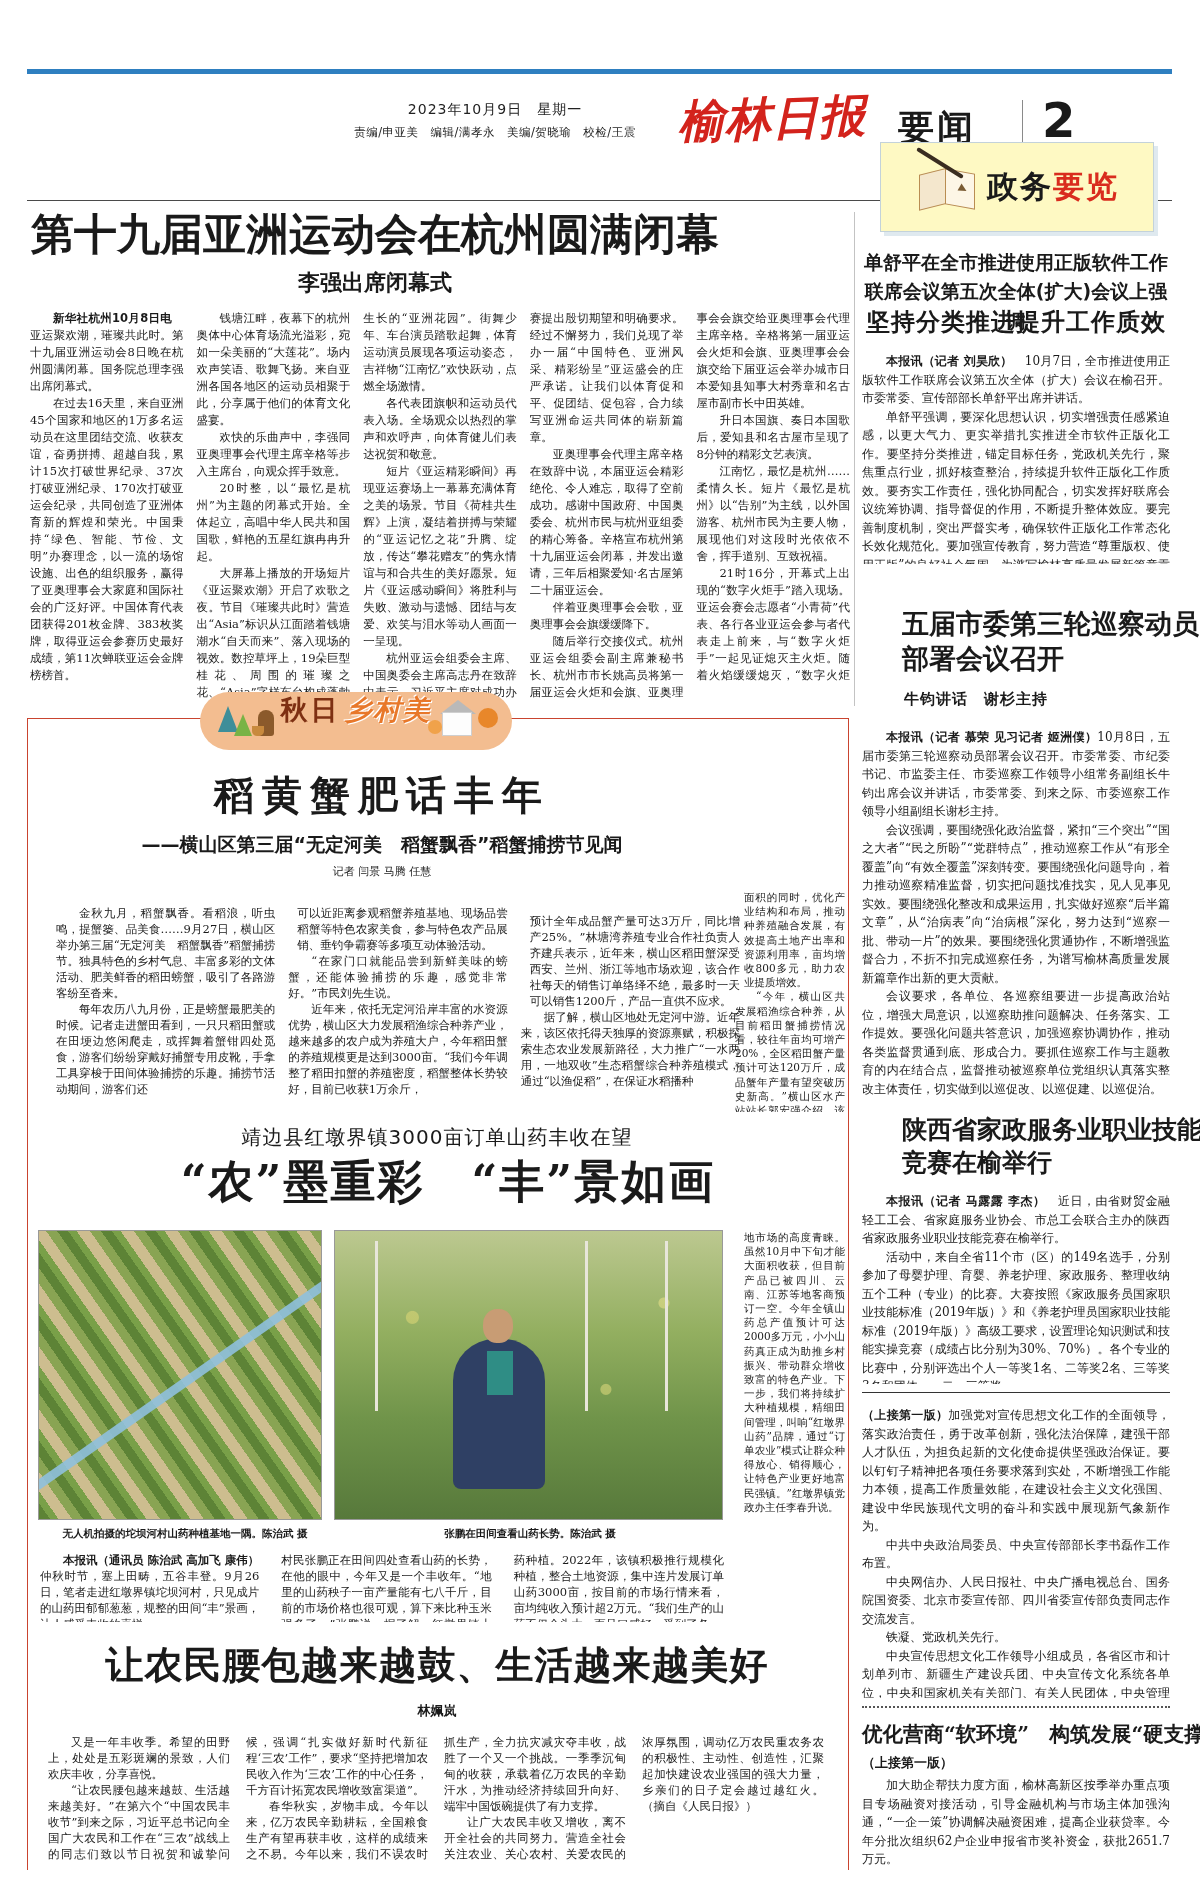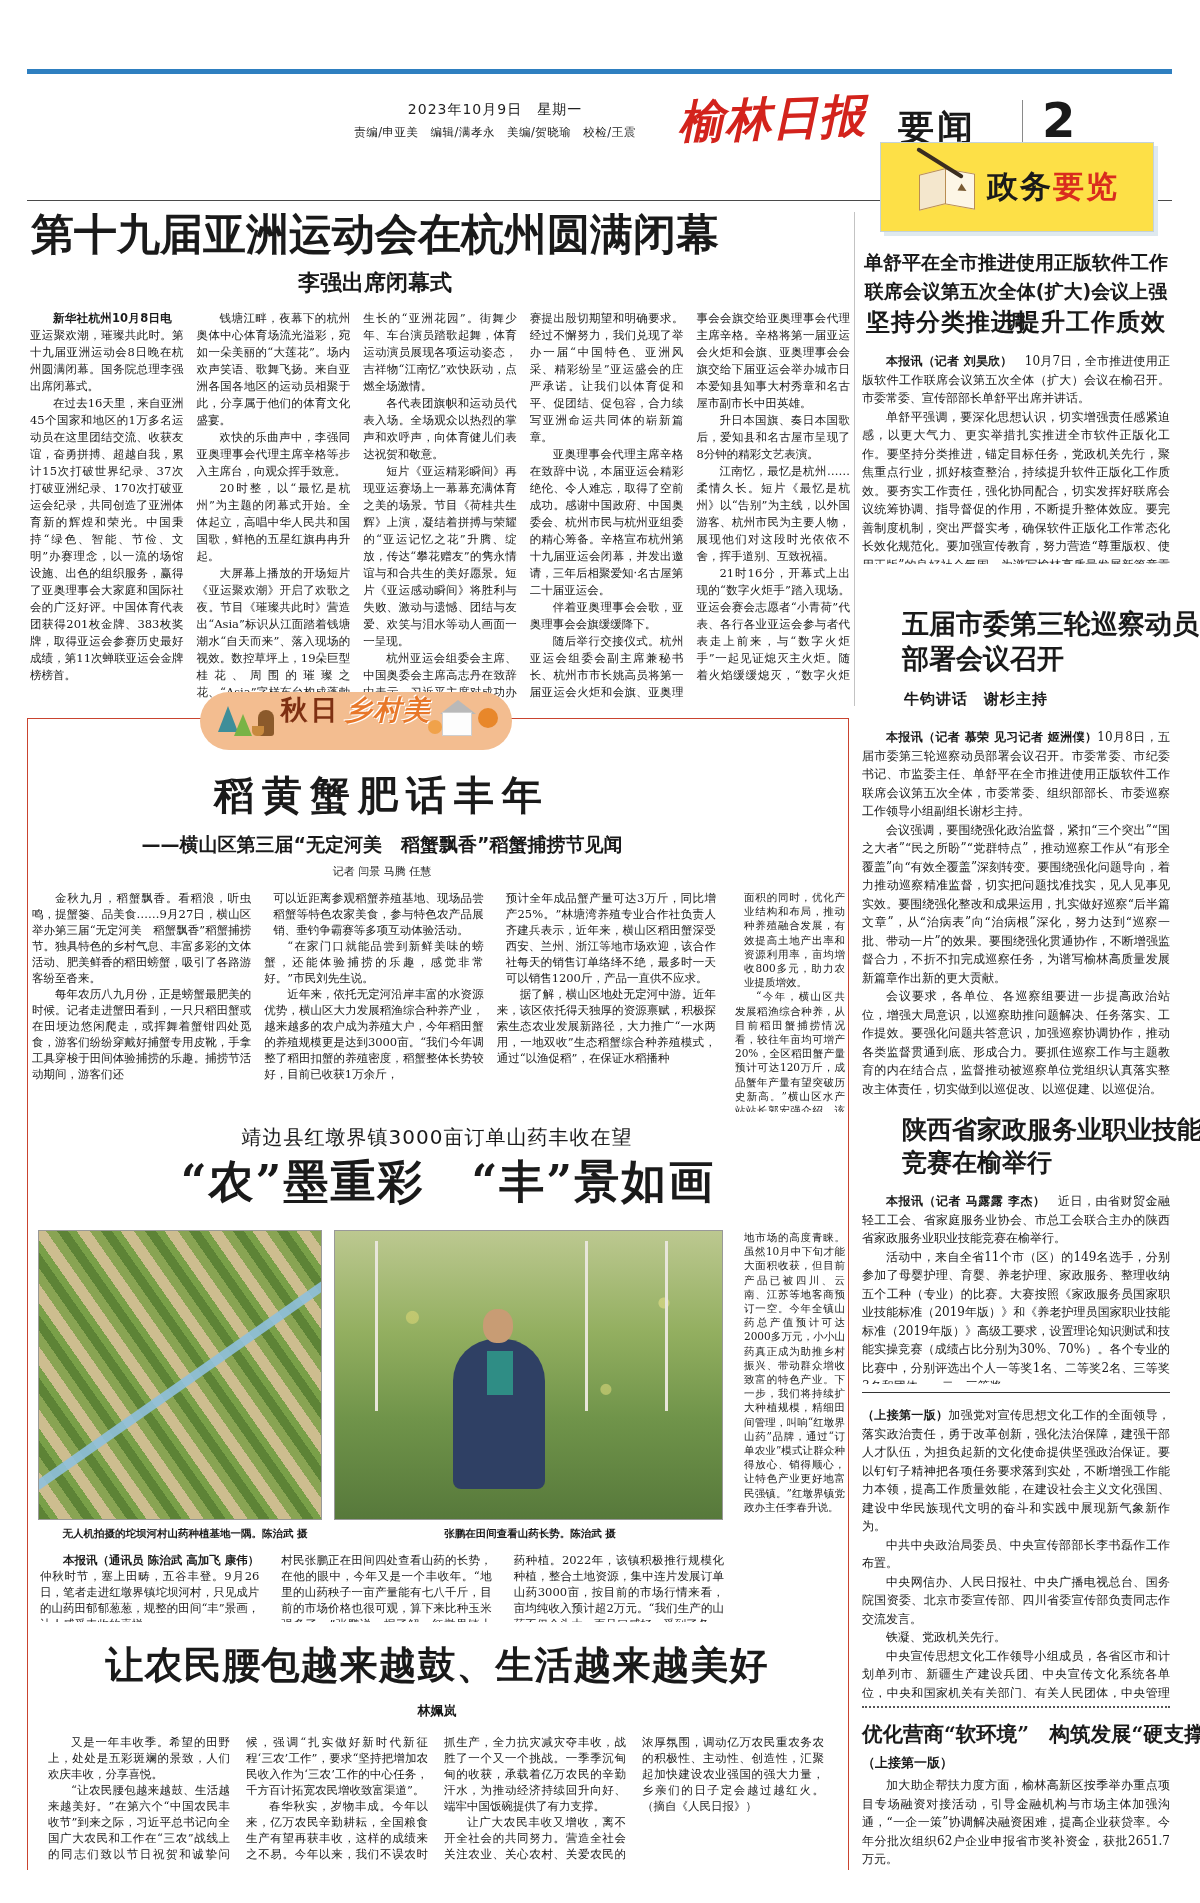--- a/index.html
+++ b/index.html
@@ -26,21 +26,21 @@
   
   .main-h1{left:28px;top:210px;width:694px;text-align:center;font-size:43px;line-height:1.15;
            font-weight:900;letter-spacing:0px;}
   .main-h2{left:28px;top:268px;width:694px;text-align:center;font-size:22px;font-weight:bold;}
   .main-body{left:30px;top:310px;width:820px;height:400px;column-count:5;column-gap:13px;
              font-size:11.5px;line-height:17px;overflow:hidden;}
   .vrule{left:854px;top:212px;width:1px;height:494px;background:#c3c3c3;}
   
   .sb{left:862px;width:308px;}
   .logo-box{left:880px;top:142px;width:272px;height:88px;border:1px solid #c3d2da;
-            box-shadow:4px 4px 0 #dfe9ef;display:flex;align-items:center;justify-content:center;gap:8px;background:#fde047;}
+            box-shadow:4px 4px 0 #dfe9ef;display:flex;align-items:center;justify-content:center;gap:8px;background:#fef9c3;}
   .logo-text{font-size:31px;font-weight:900;letter-spacing:2px;white-space:nowrap;}
   .logo-text .red{color:#d92c1e;}
   .nb{position:relative;width:64px;height:56px;}
   .nb-page1{position:absolute;left:4px;top:12px;width:28px;height:34px;background:#f4e7cd;border:1px solid #b98d52;transform:skewY(-14deg);}
   .nb-page2{position:absolute;left:30px;top:12px;width:28px;height:34px;background:#fdf6e6;border:1px solid #b98d52;transform:skewY(10deg);}
   .nb-pen{position:absolute;left:-2px;top:2px;width:54px;height:4px;background:#3a2d20;transform:rotate(32deg);border-radius:2px;}
   .nb-pentip{position:absolute;left:44px;top:26px;width:0;height:0;border-left:8px solid #7a5b33;border-top:4px solid transparent;border-bottom:4px solid transparent;transform:rotate(30deg);}
   .sbA-kicker{top:248px;text-align:center;font-size:19px;font-weight:bold;line-height:1.55;}
   .sbA-head{top:306px;text-align:center;font-size:24px;font-weight:900;letter-spacing:1px;}
   .sb-body{font-size:12px;line-height:18.5px;overflow:hidden;}
@@ -69,21 +69,21 @@
   .deco-person{position:absolute;left:58px;top:18px;width:16px;height:26px;background:#8b5a2b;border-radius:8px 8px 3px 3px;}
   .deco-basket{position:absolute;left:52px;top:34px;width:12px;height:10px;background:#c88a3e;border-radius:0 0 5px 5px;}
   .deco-house{position:absolute;right:40px;top:20px;width:28px;height:22px;background:#fdfdfd;border:1px solid #cfcfcf;}
   .deco-roof{right:36px;top:8px;border-left:18px solid transparent;border-right:18px solid transparent;border-bottom:14px solid #b9b9b9;}
   .deco-otree{position:absolute;right:14px;top:16px;width:20px;height:20px;background:#e8872a;border-radius:50%;}
   .deco-otree2{position:absolute;right:70px;top:28px;width:14px;height:14px;background:#f0a24a;border-radius:50%;}
   .crab-h1{left:40px;top:768px;width:684px;text-align:center;font-size:40px;font-weight:900;letter-spacing:8px;}
   .crab-h2{left:40px;top:832px;width:684px;text-align:center;font-size:19px;font-weight:bold;font-family:"DejaVu Sans","Liberation Sans",sans-serif;}
   .crab-by{left:40px;top:864px;width:684px;text-align:center;font-size:11px;color:#222;}
   .colrow{display:flex;gap:13px;}
-  .crab-cols{left:32px;top:890px;width:684px;height:222px;}
+  .crab-cols{left:56px;top:890px;width:684px;height:222px;align-items:center;}
   .crab-cols > div{flex:1;overflow:hidden;font-size:11.5px;line-height:16px;}
   .narrowcol{left:735px;width:110px;font-size:10.5px;line-height:14.2px;overflow:hidden;}
   .crab-nc{top:890px;height:222px;}
   .yam-kicker{left:27px;top:1124px;width:820px;text-align:center;font-size:20px;font-weight:normal;letter-spacing:1px;font-family:"DejaVu Sans","Liberation Sans",sans-serif;}
   .yam-h1{left:38px;top:1152px;width:820px;text-align:center;font-size:45px;font-weight:900;letter-spacing:2px;}
   .photo{top:1230px;height:290px;border:1px solid #999;box-sizing:border-box;overflow:hidden;}
   .photo-left{left:38px;width:284px;background:repeating-linear-gradient(55deg,#5d8336 0 9px,#79a048 9px 16px,#cdbd8f 16px 27px,#89a453 27px 36px);}
   .drip{position:absolute;left:-40px;top:130px;width:420px;height:9px;background:#8fc0dd;transform:rotate(-35deg);opacity:.9;}
   .photo-right{left:334px;width:389px;background:
      radial-gradient(circle at 20% 30%,rgba(230,220,120,.5) 0 6px,transparent 7px),
@@ -156,21 +156,21 @@
   <div class="abs sb sbA-kicker sans">单舒平在全市推进使用正版软件工作联席会议第五次全体(扩大)会议上强调</div>
   <div class="abs sb sbA-head">坚持分类推进提升工作质效</div>
   <div class="abs sb sb-body sbA-body jus body-text">
     <p class="lead-p"><b class="sans">本报讯（记者 刘昊欣）</b><span>　10月7日，全市推进使用正版软件工作联席会议第五次全体（扩大）会议在榆召开。市委常委、宣传部部长单舒平出席并讲话。</span></p>
   <p>单舒平强调，要深化思想认识，切实增强责任感紧迫感，以更大气力、更实举措扎实推进全市软件正版化工作。要坚持分类推进，锚定目标任务，党政机关先行，聚焦重点行业，抓好核查整治，持续提升软件正版化工作质效。要夯实工作责任，强化协同配合，切实发挥好联席会议统筹协调、指导督促的作用，不断提升整体效应。要完善制度机制，突出严督实考，确保软件正版化工作常态化长效化规范化。要加强宣传教育，努力营造“尊重版权、使用正版”的良好社会氛围，为谱写榆林高质量发展新篇章贡献版权力量。</p>
     </div>
 
   <div class="abs sb sbB-head">五届市委第三轮巡察动员部署会议召开</div>
   <div class="abs sb sbB-sub sans">牛钧讲话　谢杉主持</div>
   <div class="abs sb sb-body sbB-body jus body-text">
-    <p class="lead-p"><b class="sans">本报讯（记者 慕荣 见习记者 姬洲僕）</b><span>10月8日，五届市委第三轮巡察动员部署会议召开。市委常委、市纪委书记、市监委主任、单舒平在全市推进使用正版软件工作联席会议第五次全体，市委常委、组织部部长、市委巡察工作领导小组副组长谢杉主持。</span></p>
+    <p class="lead-p"><b class="sans">本报讯（记者 慕荣 见习记者 姬洲僕）</b><span>10月8日，五届市委第三轮巡察动员部署会议召开。市委常委、市纪委书记、市监委主任、市委巡察工作领导小组常务副组长牛钧出席会议并讲话，市委常委、到来之际、市委巡察工作领导小组副组长谢杉主持。</span></p>
   <p>会议强调，要围绕强化政治监督，紧扣“三个突出”“国之大者”“民之所盼”“党群特点”，推动巡察工作从“有形全覆盖”向“有效全覆盖”深刻转变。要围绕强化问题导向，着力推动巡察精准监督，切实把问题找准找实，见人见事见实效。要围绕强化整改和成果运用，扎实做好巡察“后半篇文章”，从“治病表”向“治病根”深化，努力达到“巡察一批、带动一片”的效果。要围绕强化贯通协作，不断增强监督合力，不折不扣完成巡察任务，为谱写榆林高质量发展新篇章作出新的更大贡献。</p>
       <p>会议要求，各单位、各巡察组要进一步提高政治站位，增强大局意识，以巡察助推问题解决、任务落实、工作提效。要强化问题共答意识，加强巡察协调协作，推动各类监督贯通到底、形成合力。要抓住巡察工作与主题教育的内在结合点，监督推动被巡察单位党组织认真落实整改主体责任，切实做到以巡促改、以巡促建、以巡促治。</p>
     </div>
 
   <div class="abs sb sbC-head">陕西省家政服务业职业技能竞赛在榆举行</div>
   <div class="abs sb sb-body sbC-body jus body-text">
     <p class="lead-p"><b class="sans">本报讯（记者 马露露 李杰）</b><span>　近日，由省财贸金融轻工工会、省家庭服务业协会、市总工会联合主办的陕西省家政服务业职业技能竞赛在榆举行。</span></p>
   <p>活动中，来自全省11个市（区）的149名选手，分别参加了母婴护理、育婴、养老护理、家政服务、整理收纳五个工种（专业）的比赛。大赛按照《家政服务员国家职业技能标准（2019年版）》和《养老护理员国家职业技能标准（2019年版）》高级工要求，设置理论知识测试和技能实操竞赛（成绩占比分别为30%、70%）。各个专业的比赛中，分别评选出个人一等奖1名、二等奖2名、三等奖3名和团体一、二、三等奖。</p>
     </div>
 

